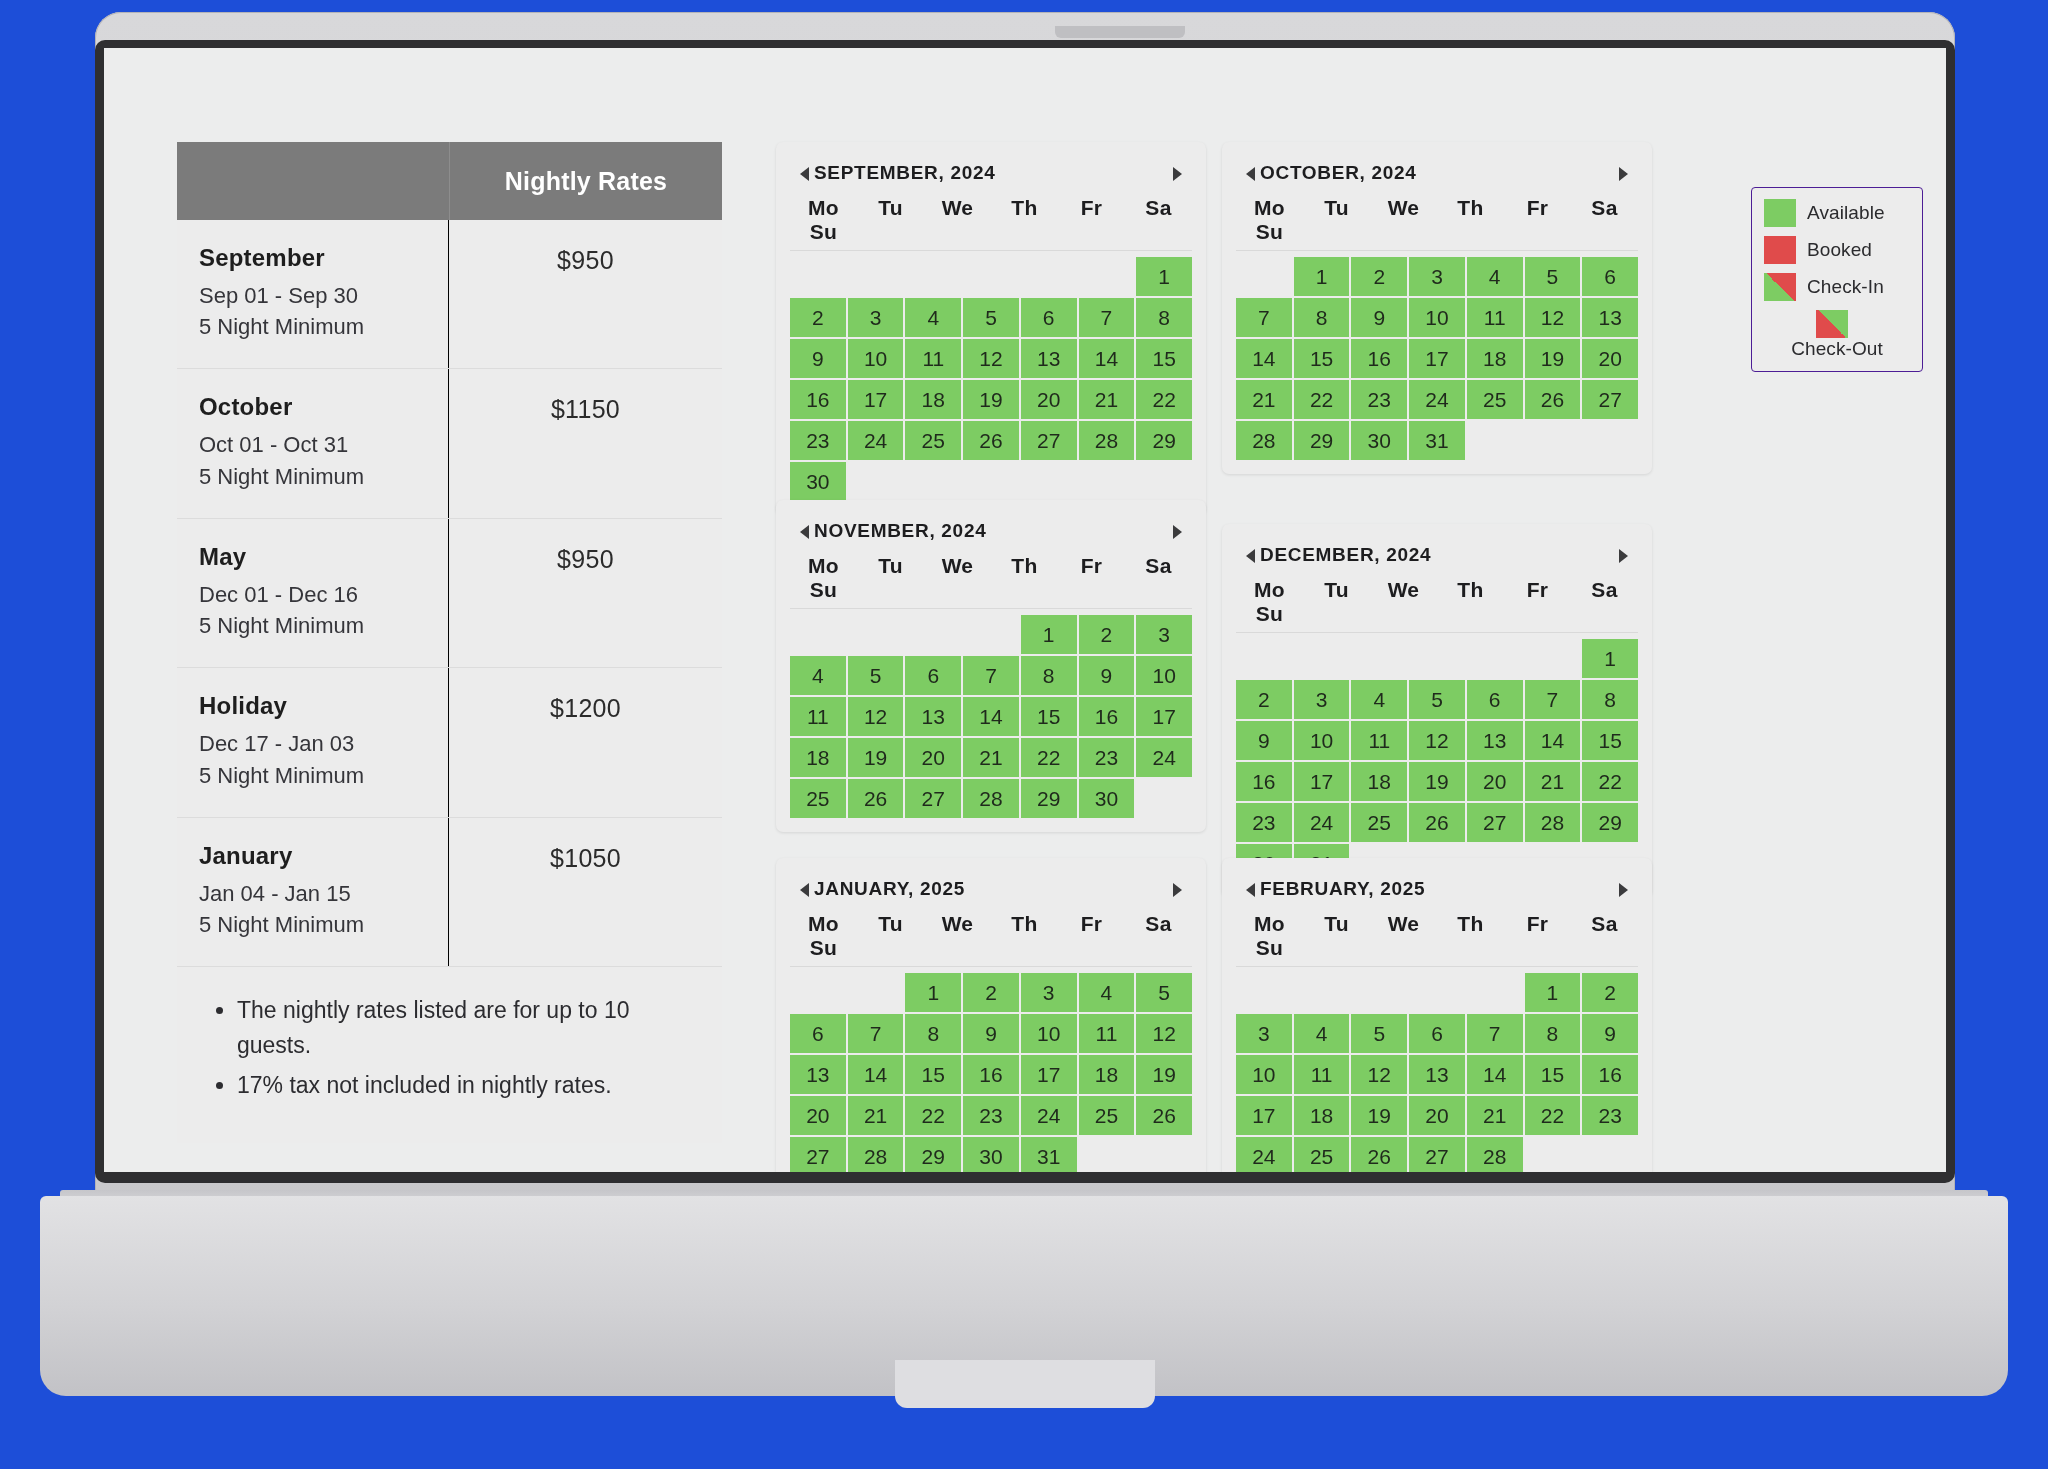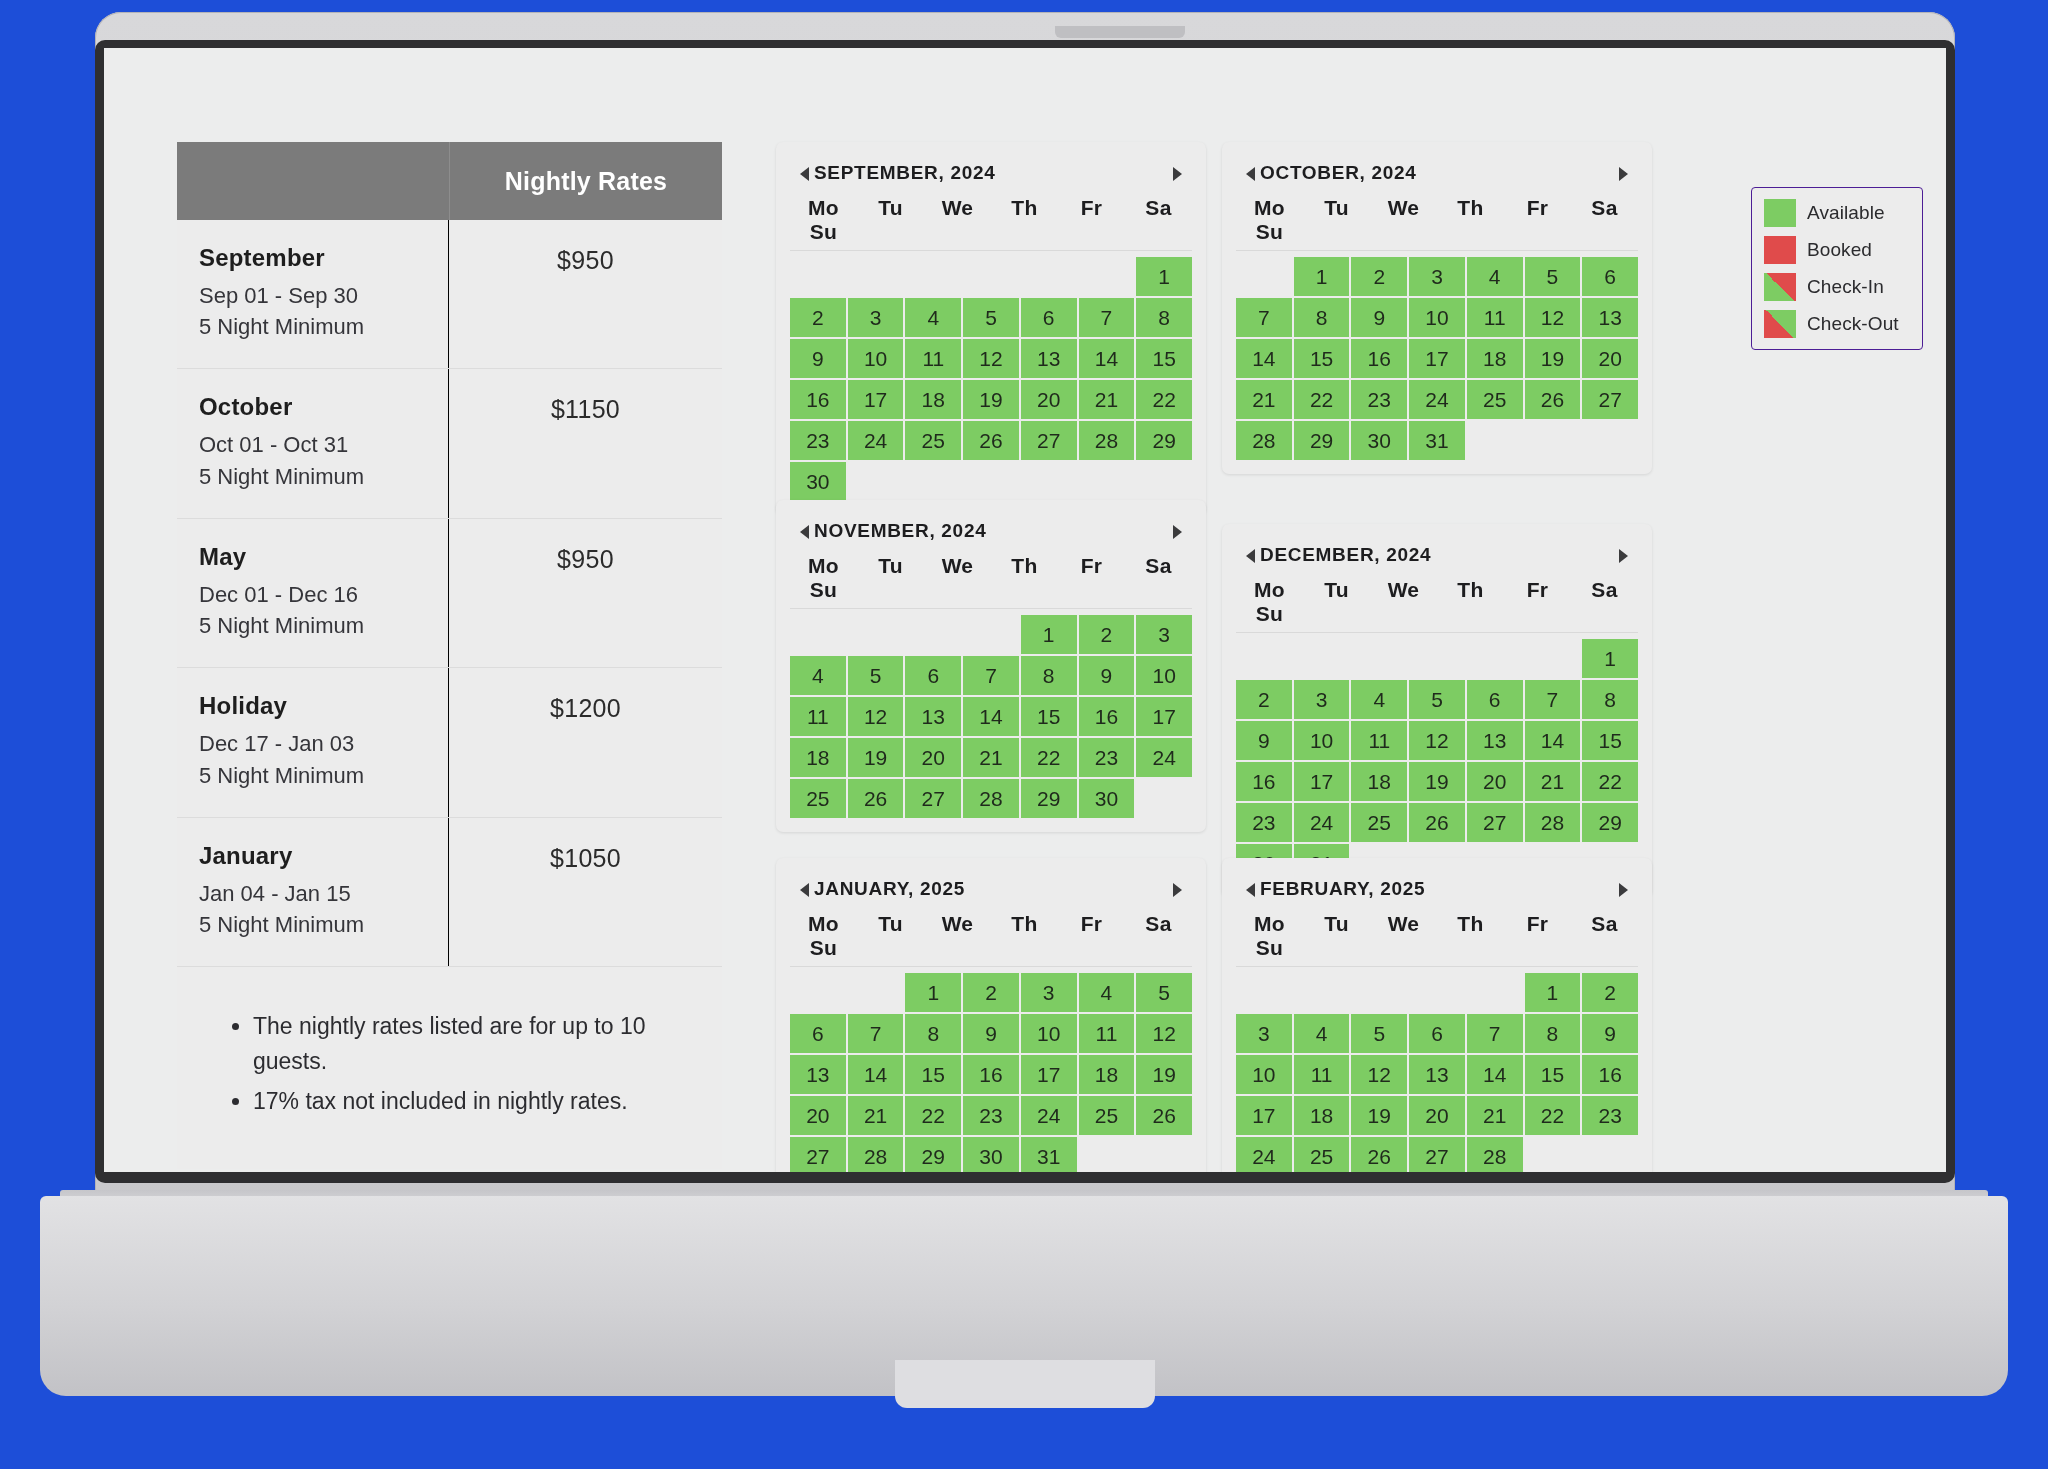--- a/index.html
+++ b/index.html
@@ -62,21 +62,21 @@
     border-right:1px solid #000000;
   }
   .rate-row .c2{
     flex:1;display:flex;align-items:flex-start;justify-content:center;
     padding-top:26px;font-size:25px;color:#2b2b2b;letter-spacing:.3px;
   }
   .rate-title{font-weight:bold;font-size:24px;color:#1e1e1e;margin-bottom:8px;letter-spacing:.2px;}
   .rate-dates{font-size:22px;color:#35353a;line-height:1.42;}
   .rate-min{font-size:22px;color:#35353a;line-height:1.42;}
   .notes{padding:26px 30px 34px 34px;}
-  .notes ul{margin:16px;padding-left:26px;}
+  .notes ul{margin:0;padding-left:26px;}
   .notes li{font-size:23px;color:#2c2c30;line-height:1.5;margin-bottom:6px;}
 
   
   .cal{
     position:absolute;background:#ececec;border-radius:7px;
     width:430px;box-shadow:0 1px 3px rgba(0,0,0,.10);
     padding:10px 0 14px 0;box-sizing:border-box;
   }
   .cal-head{
     display:flex;align-items:center;justify-content:space-between;
@@ -113,21 +113,21 @@
   .day.avail{background:#7dcc63;}
   .day.empty{background:transparent;}
 
   
   .legend{
     position:absolute;left:1647px;top:139px;width:172px;
     background:#ececec;border:1px solid #4c1d95;border-radius:4px;
     padding:11px 12px 11px 12px;box-sizing:border-box;
   }
   .leg-row{display:flex;align-items:center;margin-bottom:9px;}
-  .leg-row:last-child{margin-bottom:0;}
+  .leg-row:last-child{margin-bottom:0;flex-direction:column;}
   .sw{width:32px;height:28px;margin-right:11px;flex:0 0 auto;}
   .sw.green{background:#7dcc63;}
   .sw.red{background:#e04b4b;}
   .sw.checkin{background:linear-gradient(45deg,#7dcc63 50%,#e04b4b 50%);}
   .sw.checkout{background:linear-gradient(45deg,#e04b4b 50%,#7dcc63 50%);}
   .leg-label{font-size:19px;color:#2b2b2e;letter-spacing:.1px;}
 </style>
 </head>
 <body>
 

